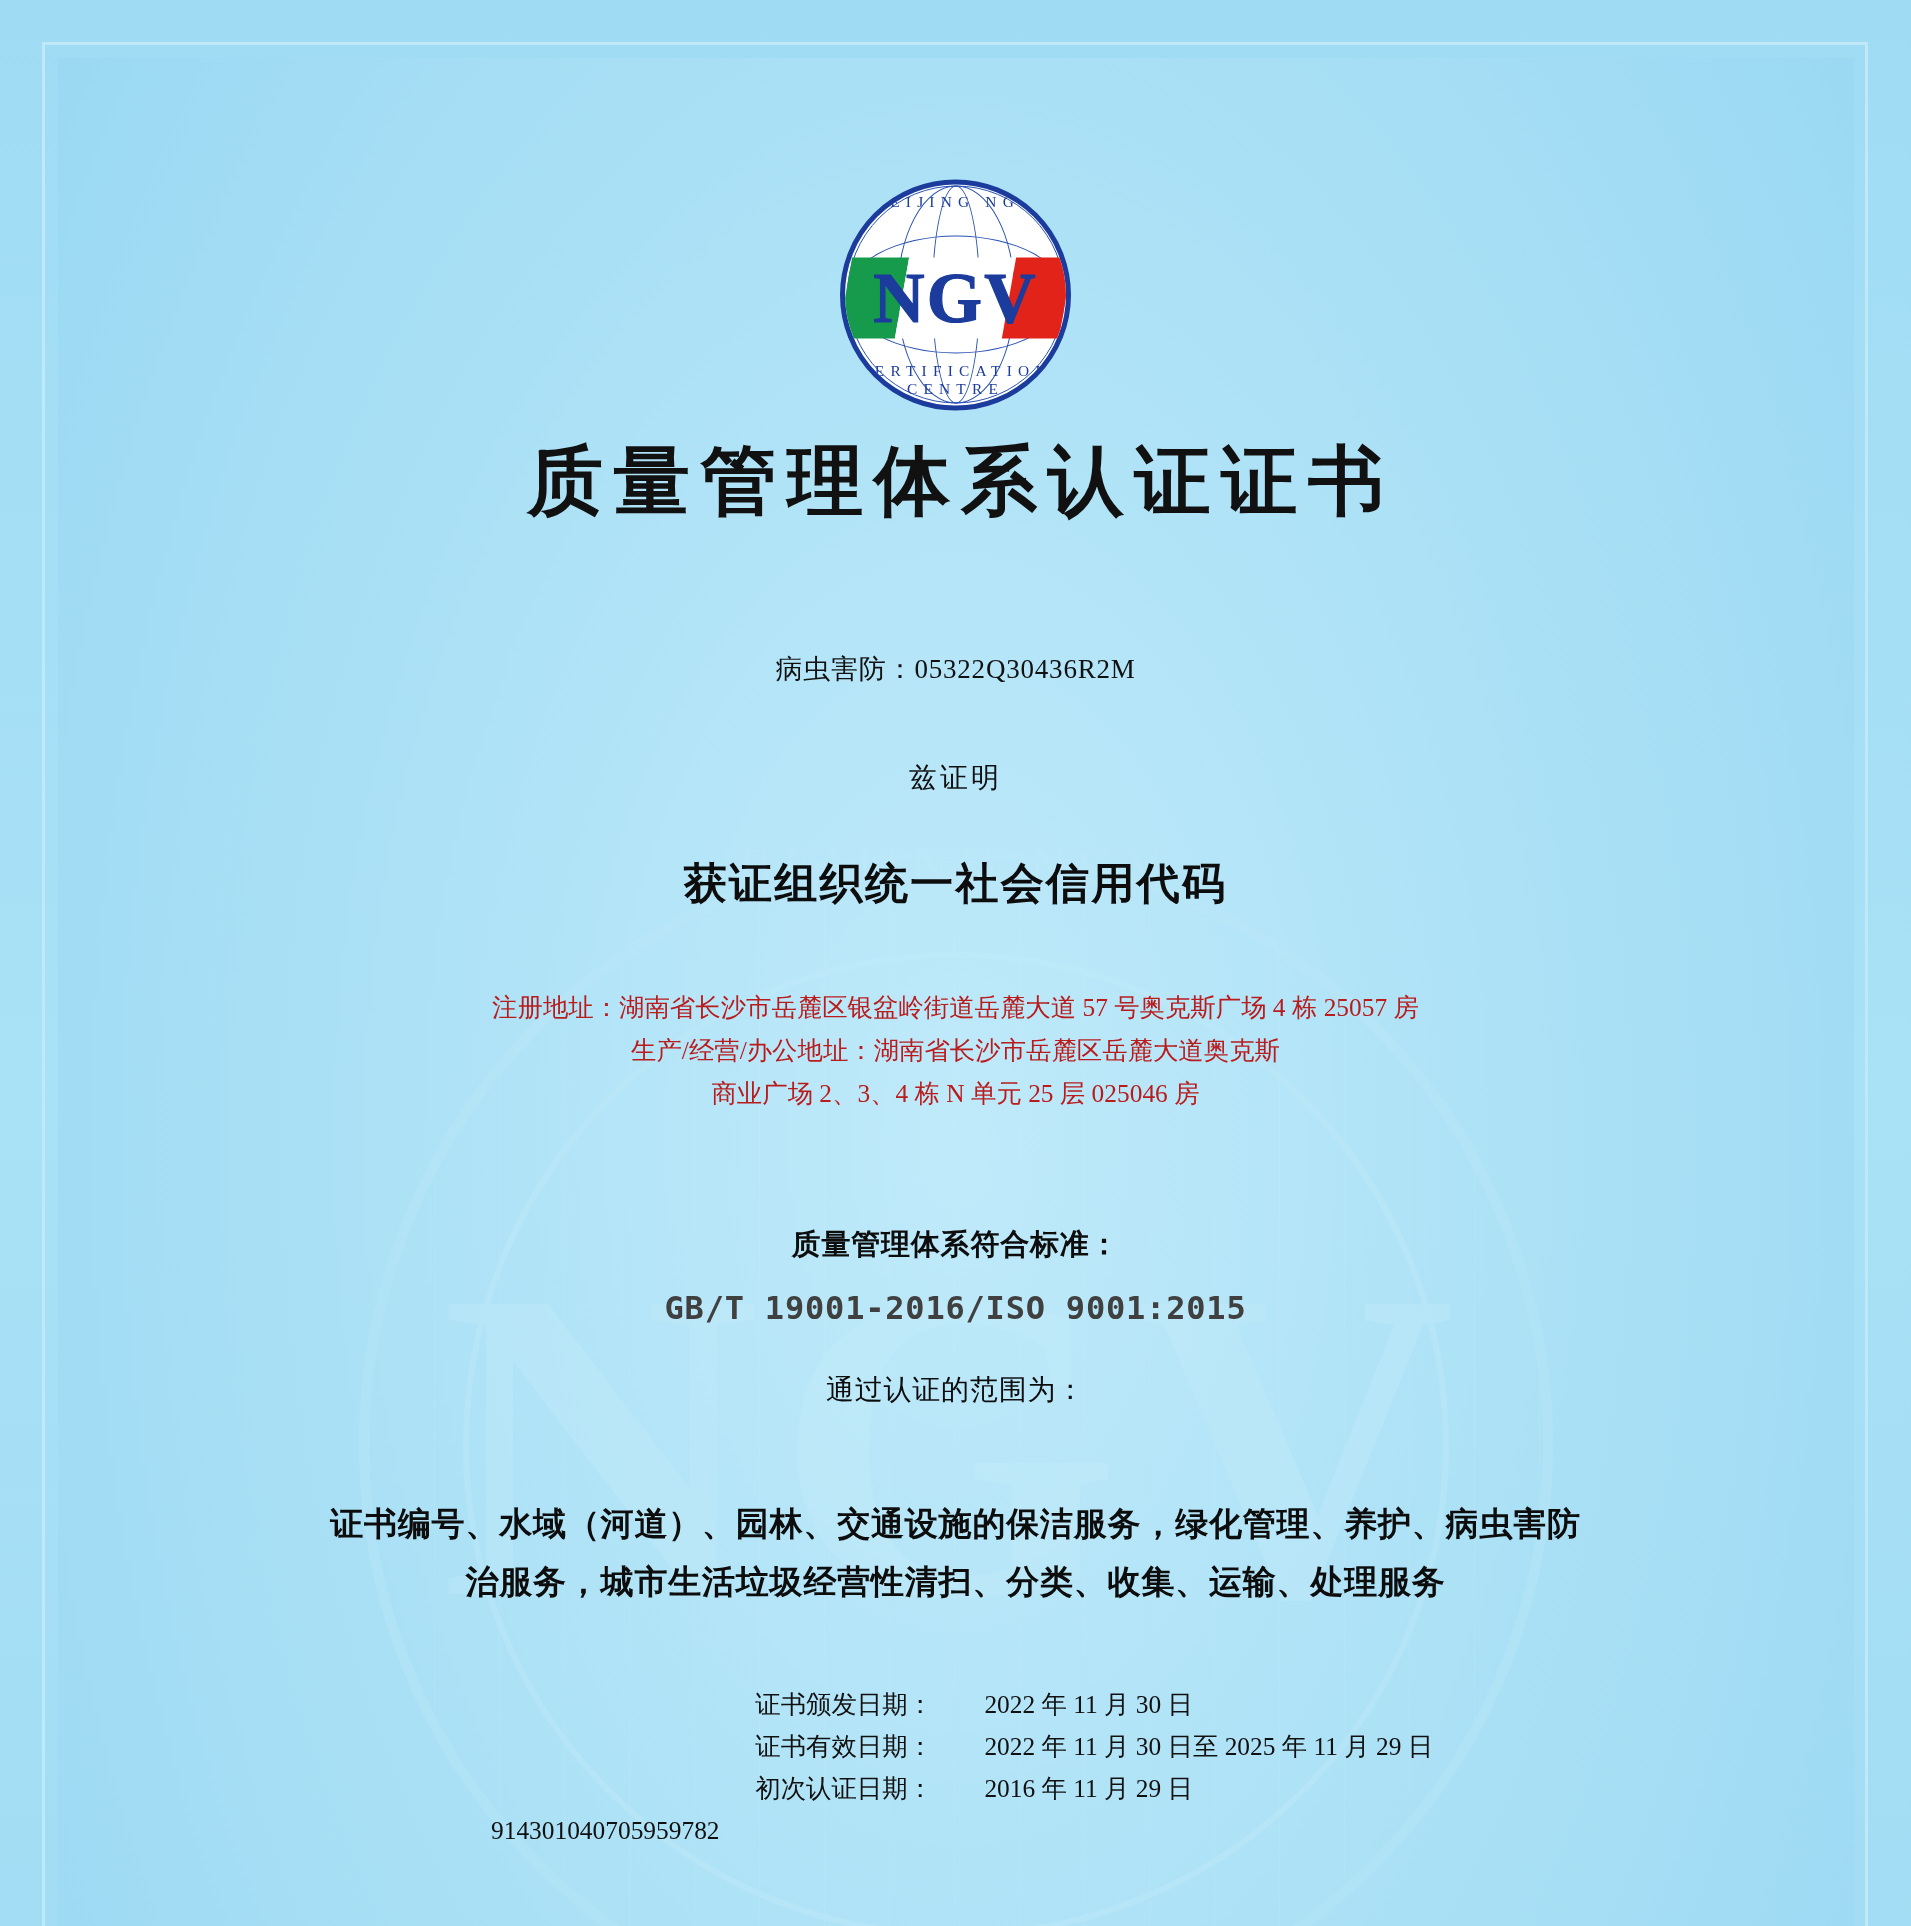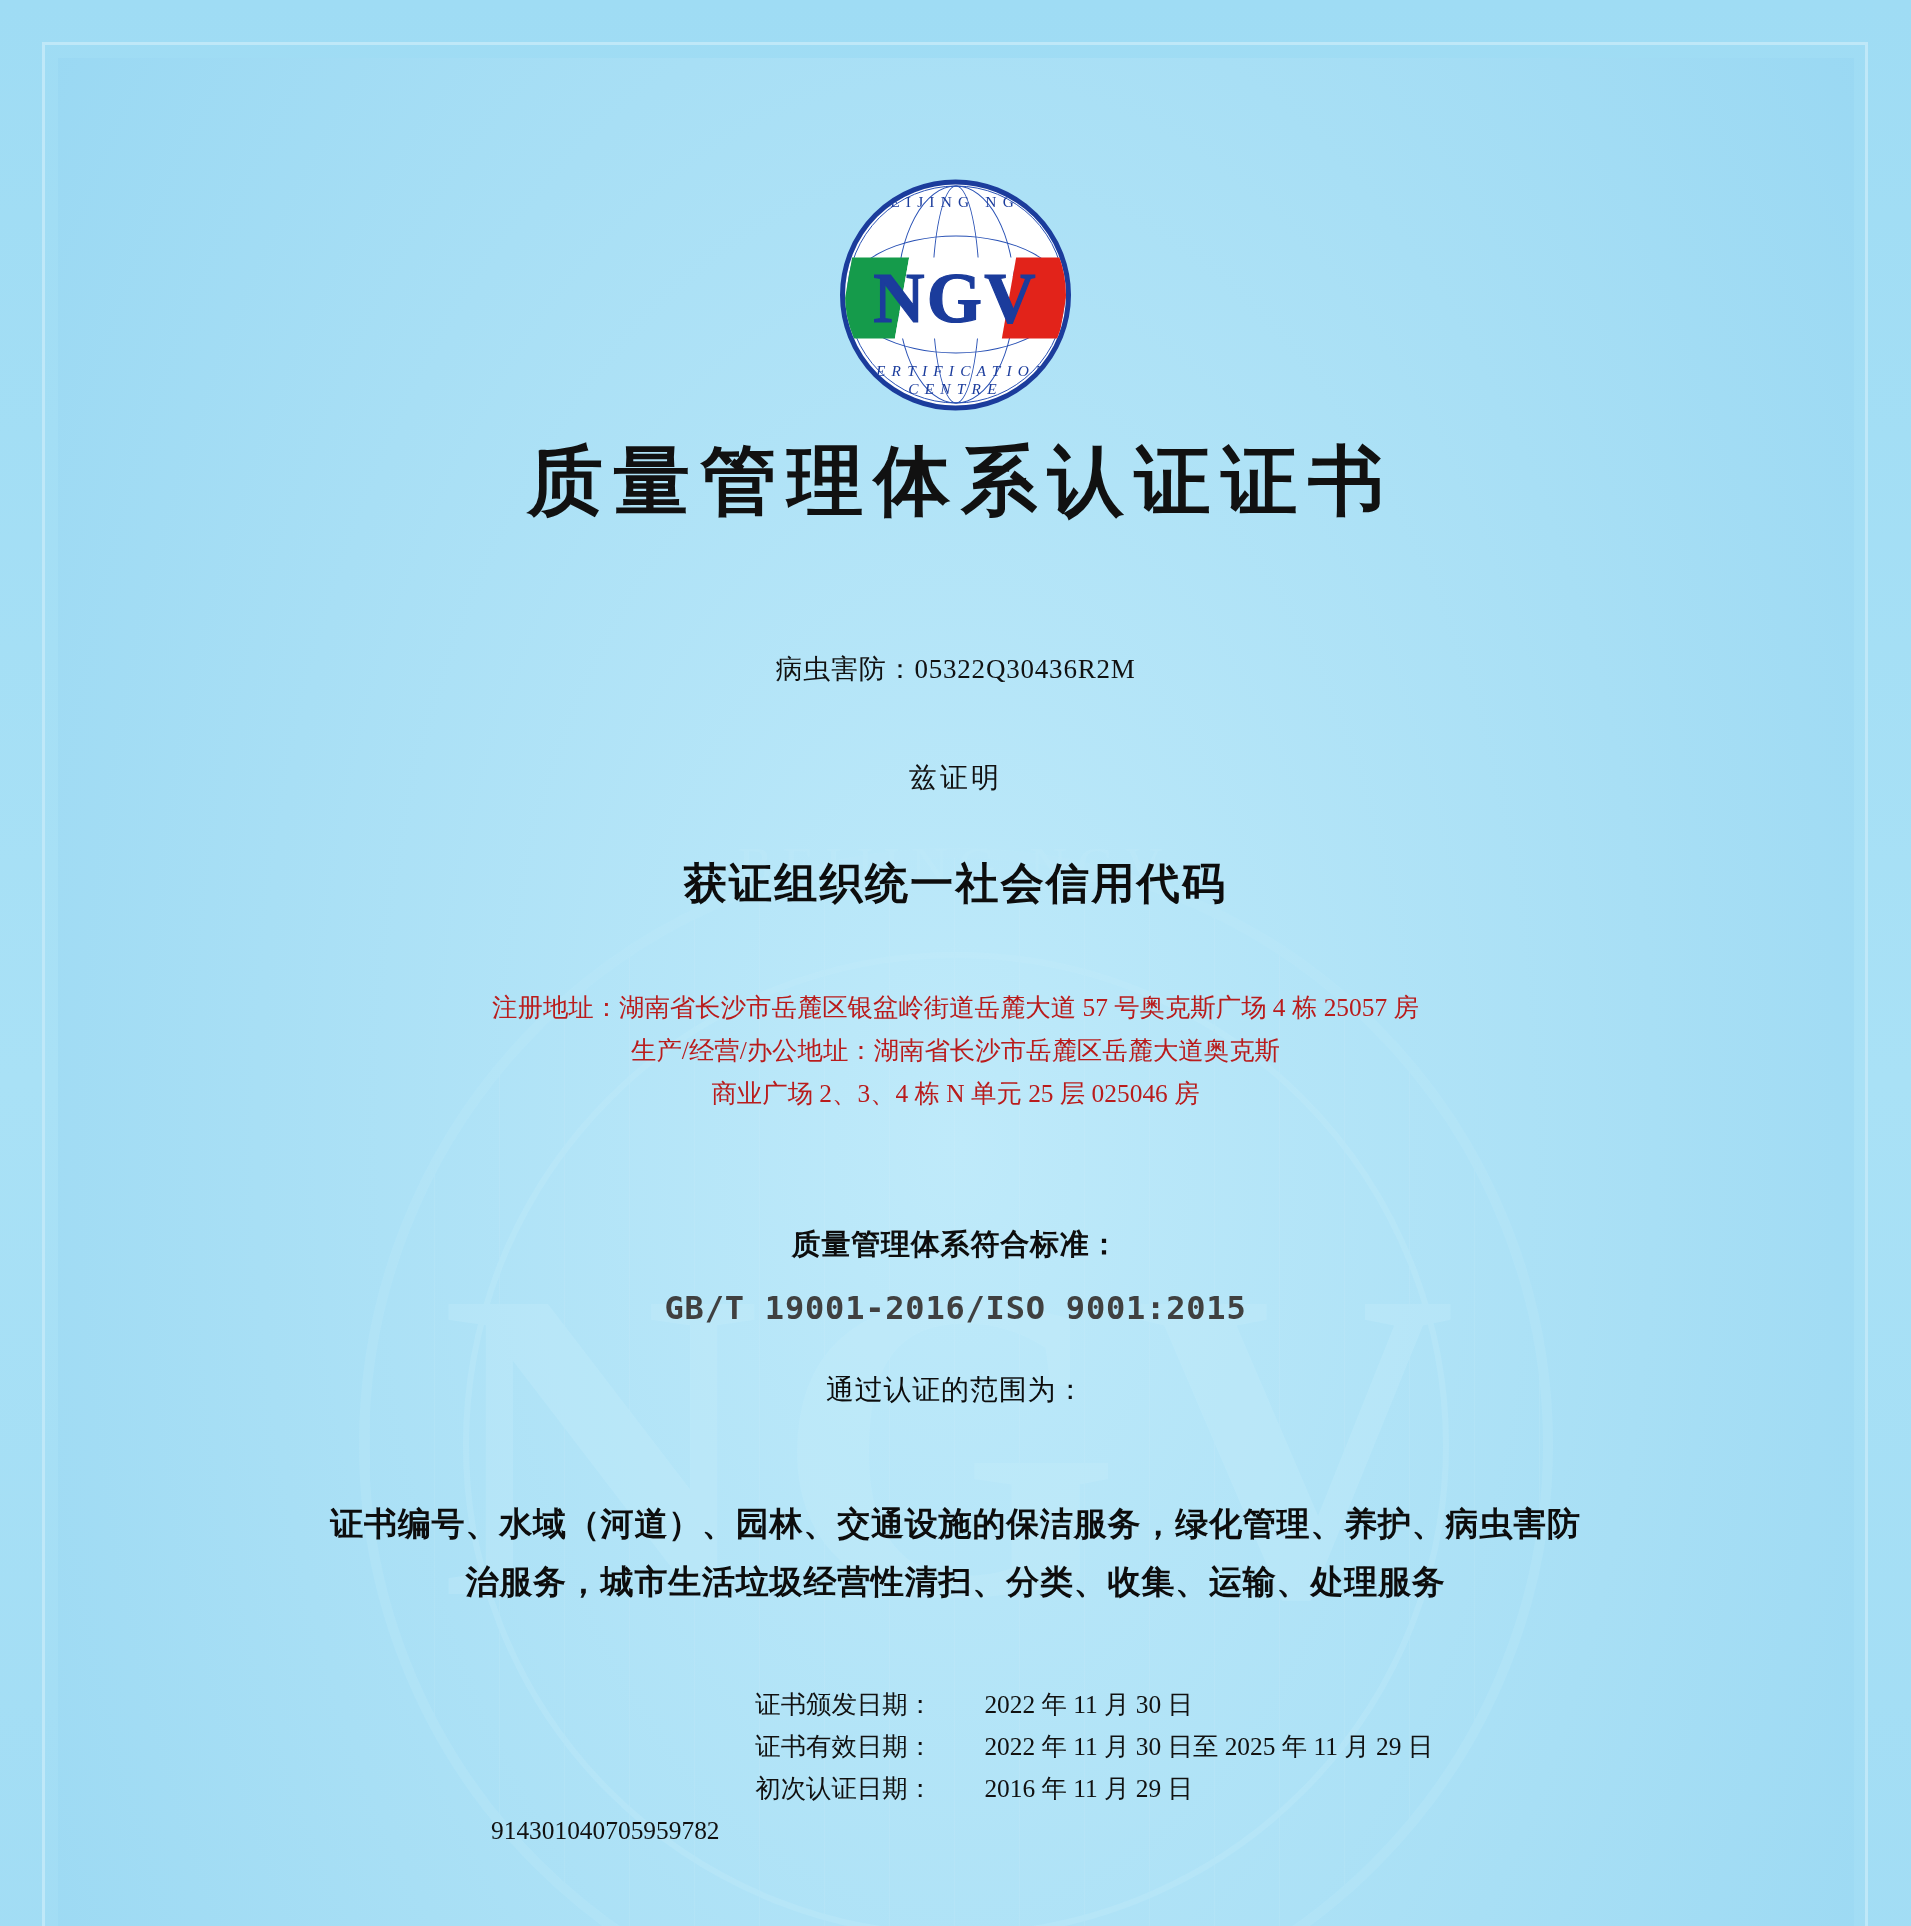--- a/index.html
+++ b/index.html
@@ -165,21 +165,21 @@
     position: absolute;
     left: 0;
     width: 100%;
     text-align: center;
     color: #1b3c9c;
     font-size: 15.4px;
     letter-spacing: 6.2px;
     font-family: "Liberation Serif", serif;
   }
   .logo-arc-top { top: 8.5px; }
-  .logo-arc-bot { bottom: 7.7px; font-style: italic; }
+  .logo-arc-bot { bottom: 7.7px; }
 
   
   .cert-title {
     position: absolute;
     left: 0; right: 0;
     top: 431px;
     text-align: center;
     font-family: "DejaVu Serif", serif;
     font-weight: bold;
     font-size: 76px;

